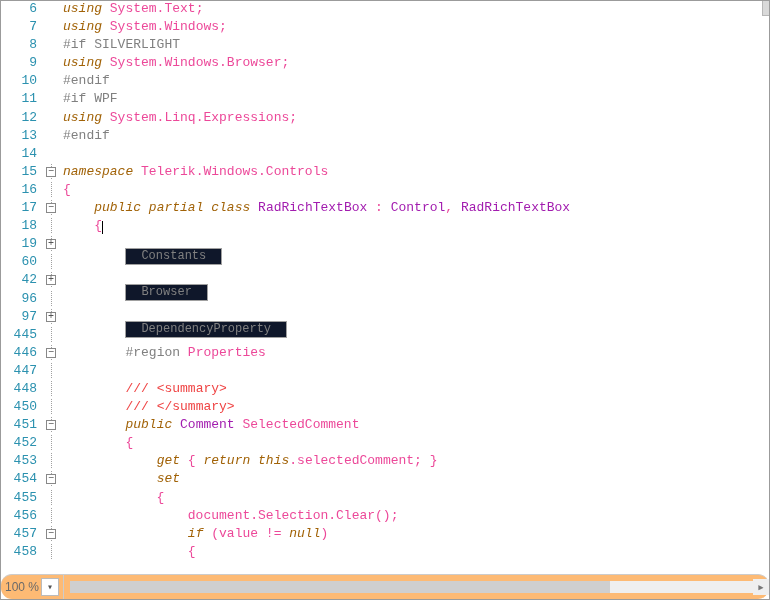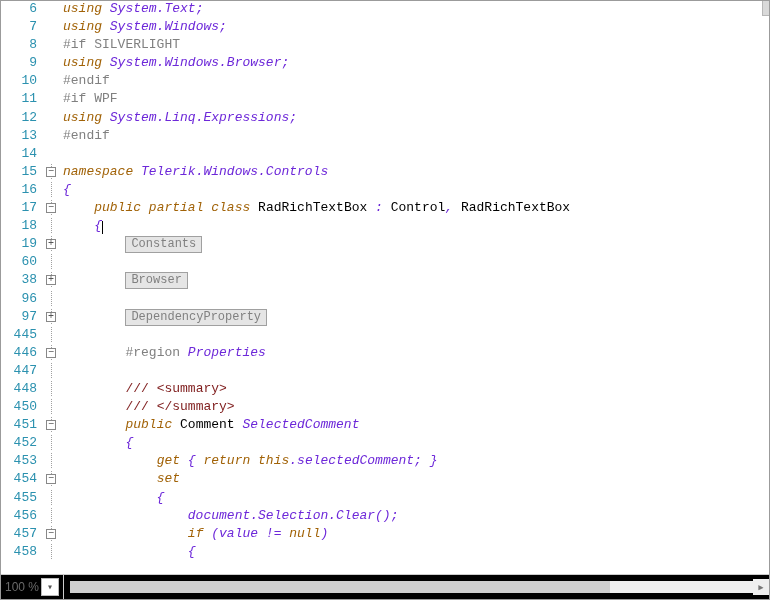--- a/index.html
+++ b/index.html
@@ -70,44 +70,45 @@
     color: #555;
     cursor: pointer;
   }
   .code {
     flex: 1 1 auto;
     white-space: pre;
     padding-left: 2px;
   }
   
   .kw   { color: #a16207; font-style: italic; }
-  .typ  { color: #000000; }
+  .typ  { color: #a21caf; }
   .dir  { color: #808080; } 
-  .doc  { color: #7f1d1d; } 
-  .txt  { color: #6d28d9; font-style: italic; }
-  .box  { display:inline-block; border:1px solid #a0a0a0; background:#e5e5e5; color:#808080; padding:0 5px; line-height:15px; height:15px; font-size:12px; }
+  .doc  { color: #ef4444; } 
+  .txt  { color: #ec4899; }
+  .box  { display:inline-block; border:1px solid #a0a0a0; background:#0f172a; color:#808080; padding:0 15px; line-height:15px; height:15px; font-size:12px;margin-top:12px; }
   .cursor {
     display:inline-block;
     width:0;
     position: relative;
     top:2px;
     height:13px;
     border-left:1px solid #000;
     vertical-align:middle;
   }
 
   
   .bottom {
     position: absolute;
     left: 0; right: 0; bottom: 0;
     height: 24px;
     display: flex;
     align-items: center;
-    background: #000000;
+    background: #fdba74;
     border-top: 1px solid #ccc;
+    border-radius: 11px;
   }
   .zoom {
     display:flex;
     align-items:center;
     gap:2px;
     padding:0 4px;
     height:100%;
     border-right:1px solid #ccc;
   }
   .zoom-text { color:#6a6a6a; font-size:12px; font-family:"Segoe UI",Arial,sans-serif; }
@@ -272,21 +273,21 @@
         <div class="gutter">
           <div class="ln">60</div>
           <div class="fold-col">
             <div class="fold-line"></div>
           </div>
         </div>
         <div class="code"></div>
       </div>
       <div class="line">
         <div class="gutter">
-          <div class="ln">38</div>
+          <div class="ln">42</div>
           <div class="fold-col">
             <div class="fold-line"></div>
             <div class="fold-box">+</div>
           </div>
         </div>
         <div class="code"><span class="txt">        </span><span class="box">Browser</span></div>
       </div>
       <div class="line">
         <div class="gutter">
           <div class="ln">96</div>

